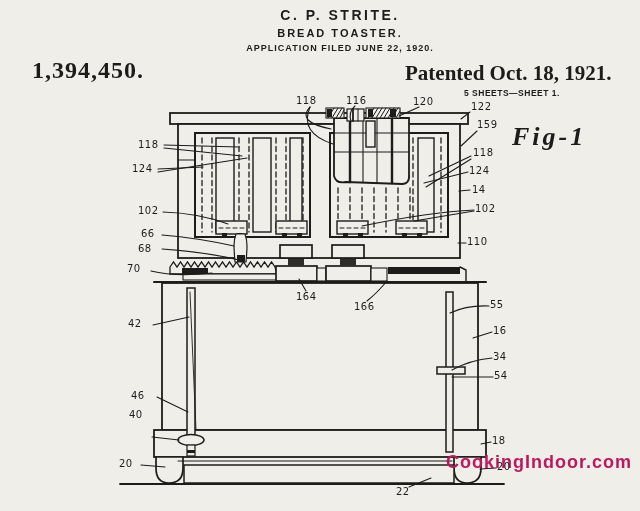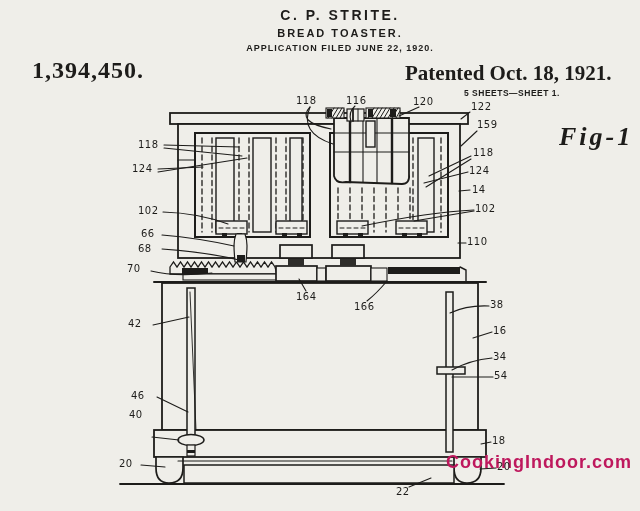--- a/index.html
+++ b/index.html
@@ -10,21 +10,21 @@
   }
   #page *{box-sizing:border-box;}
   .abs{position:absolute;white-space:nowrap;}
   .hdr-block{left:40px;width:600px;text-align:center;}
   .hdr1{top:7px;font-weight:700;font-size:14px;letter-spacing:2.5px;}
   .hdr2{top:27px;font-weight:700;font-size:11px;letter-spacing:2px;}
   .hdr3{top:43px;font-weight:700;font-size:9px;letter-spacing:1px;}
   .patnum{left:32px;top:57px;font-family:"Liberation Serif",serif;font-weight:700;font-size:24px;letter-spacing:1px;text-align:right;}
   .patdate{left:405px;top:61px;font-family:"Liberation Serif",serif;font-weight:700;font-size:21px;}
   .sheet{left:464px;top:88px;font-weight:700;font-size:8.5px;letter-spacing:.5px;}
-  .figcap{left:512px;top:122px;font-family:"Liberation Serif",serif;font-style:italic;font-weight:700;font-size:26px;letter-spacing:3px;margin-left:47px;}
+  .figcap{left:512px;top:122px;font-family:"Liberation Serif",serif;font-style:italic;font-weight:700;font-size:26px;letter-spacing:3px;}
   .watermark{left:446px;top:452px;font-weight:700;font-size:18px;letter-spacing:1px;color:#be185d;}
   .plabel{position:absolute;font-family:"DejaVu Sans",sans-serif;font-size:10px;letter-spacing:.5px;color:#1d1c1a;white-space:nowrap;}
   svg{position:absolute;left:0;top:0;}
 </style>
 </head>
 <body>
 
 <div id="page">
 
   <svg width="640" height="511" viewBox="0 0 640 511">
@@ -231,21 +231,21 @@
   <span class="plabel" style="left:296px;top:95px">118</span>
   <span class="plabel" style="left:346px;top:95px">116</span>
   <span class="plabel" style="left:413px;top:96px">120</span>
   <span class="plabel" style="left:471px;top:101px">122</span>
   <span class="plabel" style="left:477px;top:119px">159</span>
   <span class="plabel" style="left:473px;top:147px">118</span>
   <span class="plabel" style="left:469px;top:165px">124</span>
   <span class="plabel" style="left:472px;top:184px">14</span>
   <span class="plabel" style="left:475px;top:203px">102</span>
   <span class="plabel" style="left:467px;top:236px">110</span>
-  <span class="plabel" style="left:490px;top:299px">38</span>
+  <span class="plabel" style="left:490px;top:299px">55</span>
   <span class="plabel" style="left:493px;top:325px">16</span>
   <span class="plabel" style="left:493px;top:351px">34</span>
   <span class="plabel" style="left:494px;top:370px">54</span>
   <span class="plabel" style="left:492px;top:435px">18</span>
   <span class="plabel" style="left:497px;top:461px">20</span>
   <span class="plabel" style="left:138px;top:139px">118</span>
   <span class="plabel" style="left:132px;top:163px">124</span>
   <span class="plabel" style="left:138px;top:205px">102</span>
   <span class="plabel" style="left:141px;top:228px">66</span>
   <span class="plabel" style="left:138px;top:243px">68</span>

